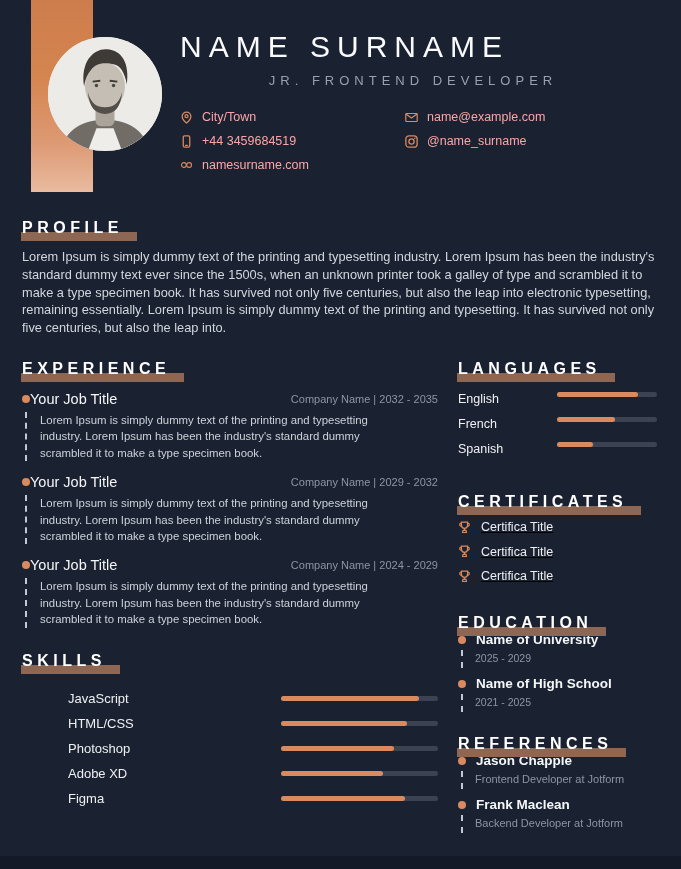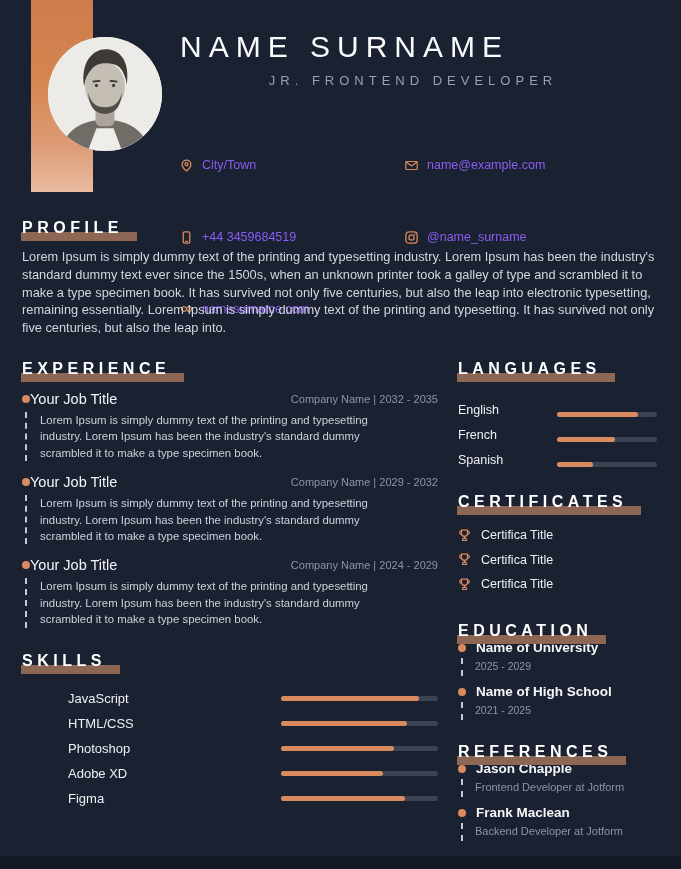--- a/index.html
+++ b/index.html
@@ -21,21 +21,21 @@
   .header-text{position:absolute; left:180px; top:30px; width:466px;}
   .name{
     color:#fafbfc; font-size:30px; font-weight:400; letter-spacing:7px; line-height:34px;
   }
   .job-title{
     margin-top:9px; color:#98a1ae; font-size:13px; font-weight:400; letter-spacing:5px;text-align:center;
   }
   .contacts{display:flex; margin-top:17px;}
   .contact-col{display:flex; flex-direction:column;}
   .contact-col.left{width:225px;}
-  .contact{display:flex; align-items:center; height:24px; color:#8b5cf6; font-size:12.5px;margin-top:48px;}
+  .contact{display:flex; align-items:center; height:24px; color:#fca5a5; font-size:12.5px;}
   .cicon{width:13px; height:13px; margin-right:9px; display:inline-flex; align-items:center; justify-content:center;}
   .cicon svg{display:block;}
   
   .body-content{position:absolute; left:22px; top:218px; width:635px;}
   .sec-h{
     position:relative; display:inline-block; margin:0; z-index:0;
     color:#ffffff; font-size:16px; font-weight:700; letter-spacing:4.5px; line-height:19px;
     padding-right:4px;
   }
   .sec-h::after{
@@ -61,25 +61,25 @@
   }
   
   .skills-sec{margin-top:23px;}
   .skill-rows{margin-top:16px;margin-left:46px;}
   .skill-row{display:flex; align-items:center; height:25px;}
   .skill-name{width:213px; color:#eef0f3; font-size:13px;}
   .bar{height:5px; background:#3b4353; border-radius:3px; flex:1;}
   .bar i{display:block; height:100%; border-radius:3px; background:#d98a5e;}
   
   .lang-rows{margin-top:14px;}
-  .lang-row{display:flex; align-items:flex-end; height:25px;}
+  .lang-row{display:flex; align-items:flex-start; height:25px;}
   .lang-name{width:99px; color:#eef0f3; font-size:12.5px;}
   
   .cert-sec{margin-top:25px;}
-  .cert-list{margin-top:12px;}
+  .cert-list{margin-top:4px;text-decoration:underline;}
   .cert-item{display:flex; align-items:center; height:24.5px; color:#eef0f3; font-size:12.5px;}
   .cert-item .cicon{margin-right:10px;}
   
   .edu-sec{margin-top:25px;}
   .edu-list,.ref-list{}
   .edu-item{margin-bottom:8px;}
   .edu-head{display:flex; align-items:center;}
   .edu-name{margin-left:10px; color:#f4f6f8; font-size:13.5px; font-weight:700;}
   .edu-sub{
     margin:3px 0 0 3px; border-left:2px dashed #c3c9d2; padding:2px 0 4px 12px;

